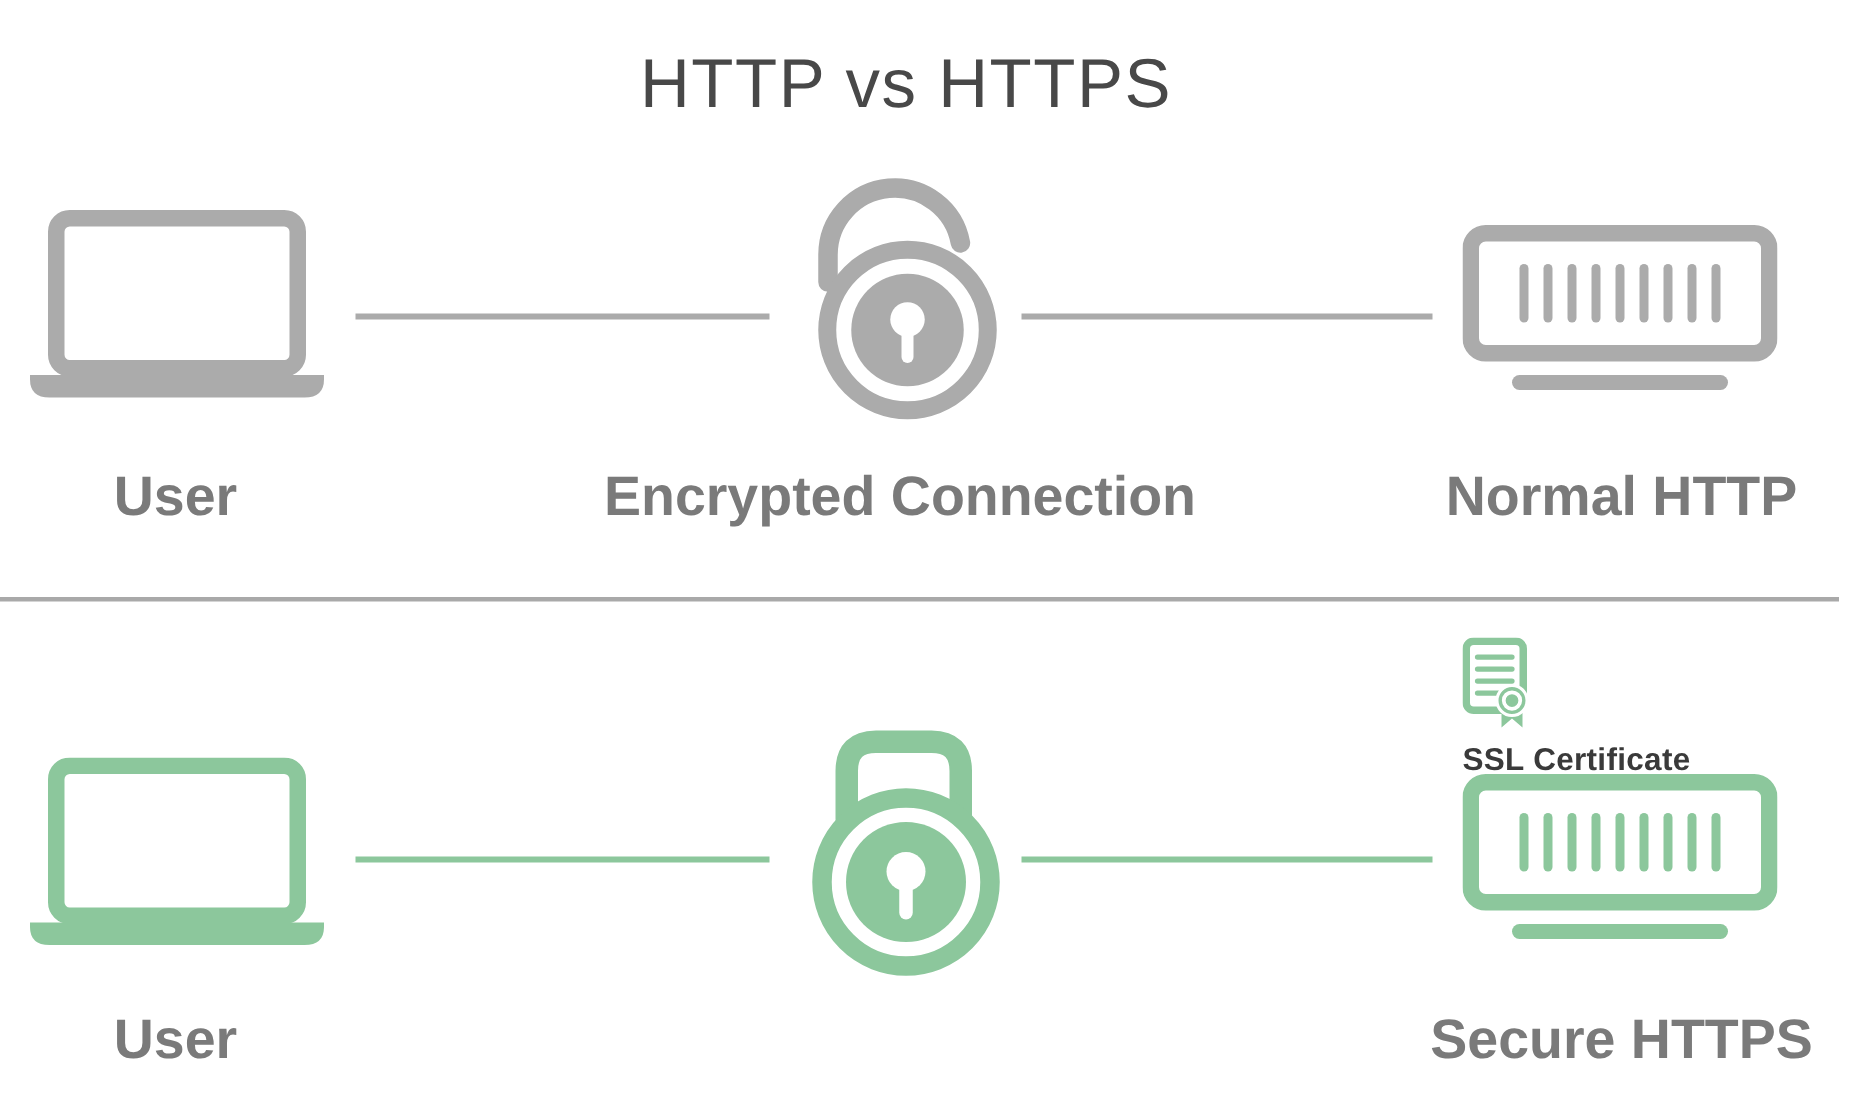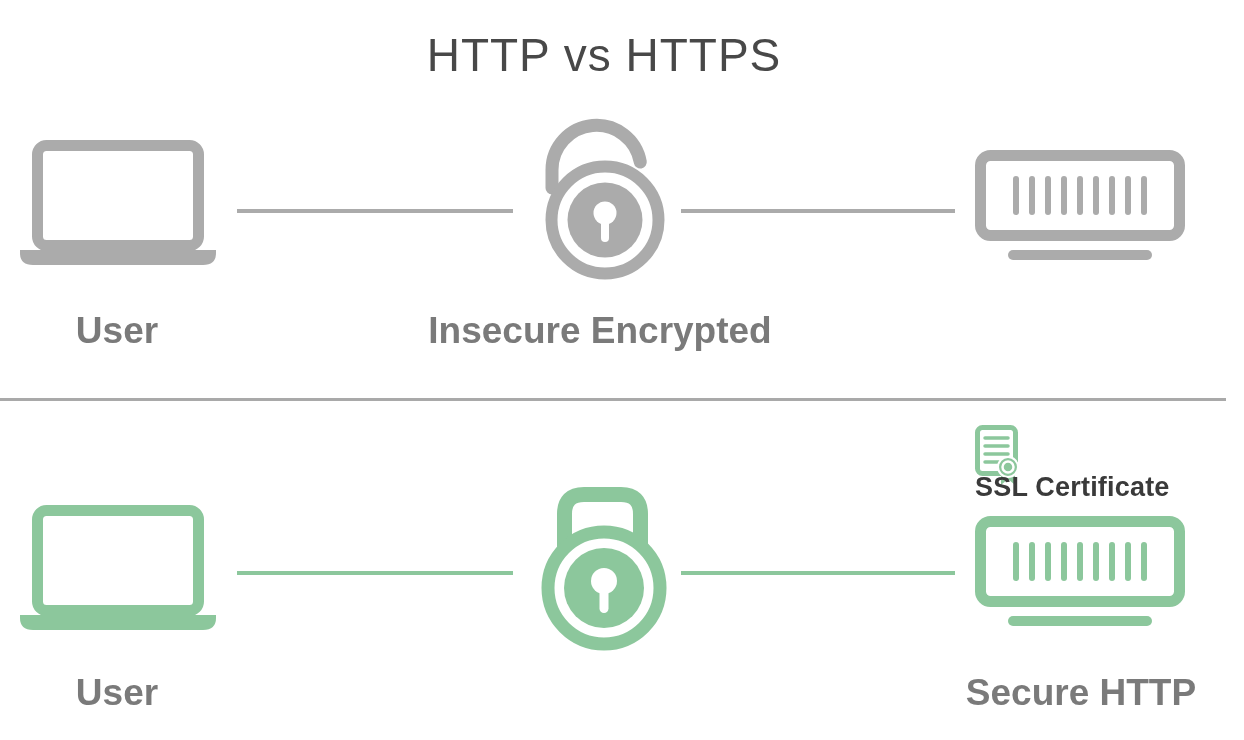--- a/index.html
+++ b/index.html
@@ -29,22 +29,22 @@
   .connector.green{background:var(--c-green);}
 
   .divider{position:absolute;left:0;top:398px;width:1226px;height:3px;background:var(--c-divider);}
 
   .node-label{
     position:absolute;transform:translateX(-50%);
     font-size:37px;font-weight:700;color:var(--c-label);white-space:nowrap;
   }
 
   .cert-label{
-    position:absolute;left:975px;top:472px;
-    font-size:27px;font-weight:700;letter-spacing:.2px;color:var(--c-cert_label);white-space:nowrap;
+    position:absolute;left:975px;top:495px;
+    font-size:21px;font-weight:700;letter-spacing:.2px;color:var(--c-cert_label);white-space:nowrap;
   }
 </style>
 </head>
 <body>
 
 <div class="canvas">
 
   <div class="title">HTTP vs HTTPS</div>
 
   <svg class="icon gray-icon" style="left:20px;top:140px;" width="196" height="126" viewBox="0 0 196 126">
@@ -74,21 +74,22 @@
       <rect x="102" y="26" width="6" height="39" rx="3"></rect>
       <rect x="118" y="26" width="6" height="39" rx="3"></rect>
       <rect x="134" y="26" width="6" height="39" rx="3"></rect>
       <rect x="150" y="26" width="6" height="39" rx="3"></rect>
       <rect x="166" y="26" width="6" height="39" rx="3"></rect>
       <rect x="33" y="100" width="144" height="10" rx="5"></rect>
     </g>
   </svg>
 
   <div class="node-label" style="left:117px;top:310px;">User</div>
-  <div class="node-label" style="left:600px;top:310px;">Insecure Encrypted</div>
+  <div class="node-label" style="left:600px;top:310px;">Encrypted Connection</div>
+  <div class="node-label" style="left:1081px;top:310px;">Normal HTTP</div>
 
   <div class="divider"></div>
 
   <svg class="icon green-icon" style="left:975px;top:425px;" width="56" height="62" viewBox="0 0 56 62">
     <rect x="2.5" y="2.5" width="38" height="46" rx="5" fill="none" stroke="currentColor" stroke-width="5"></rect>
     <g stroke="currentColor" stroke-width="3.5" stroke-linecap="round">
       <line x1="10" y1="13" x2="33" y2="13"></line>
       <line x1="10" y1="21" x2="33" y2="21"></line>
       <line x1="10" y1="29" x2="33" y2="29"></line>
       <line x1="10" y1="37" x2="24" y2="37"></line>
@@ -126,15 +127,15 @@
       <rect x="102" y="26" width="6" height="39" rx="3"></rect>
       <rect x="118" y="26" width="6" height="39" rx="3"></rect>
       <rect x="134" y="26" width="6" height="39" rx="3"></rect>
       <rect x="150" y="26" width="6" height="39" rx="3"></rect>
       <rect x="166" y="26" width="6" height="39" rx="3"></rect>
       <rect x="33" y="100" width="144" height="10" rx="5"></rect>
     </g>
   </svg>
 
   <div class="node-label" style="left:117px;top:672px;">User</div>
-  <div class="node-label" style="left:1081px;top:672px;">Secure HTTP</div>
+  <div class="node-label" style="left:1081px;top:672px;">Secure HTTPS</div>
 
 </div>
 
 </body></html>

